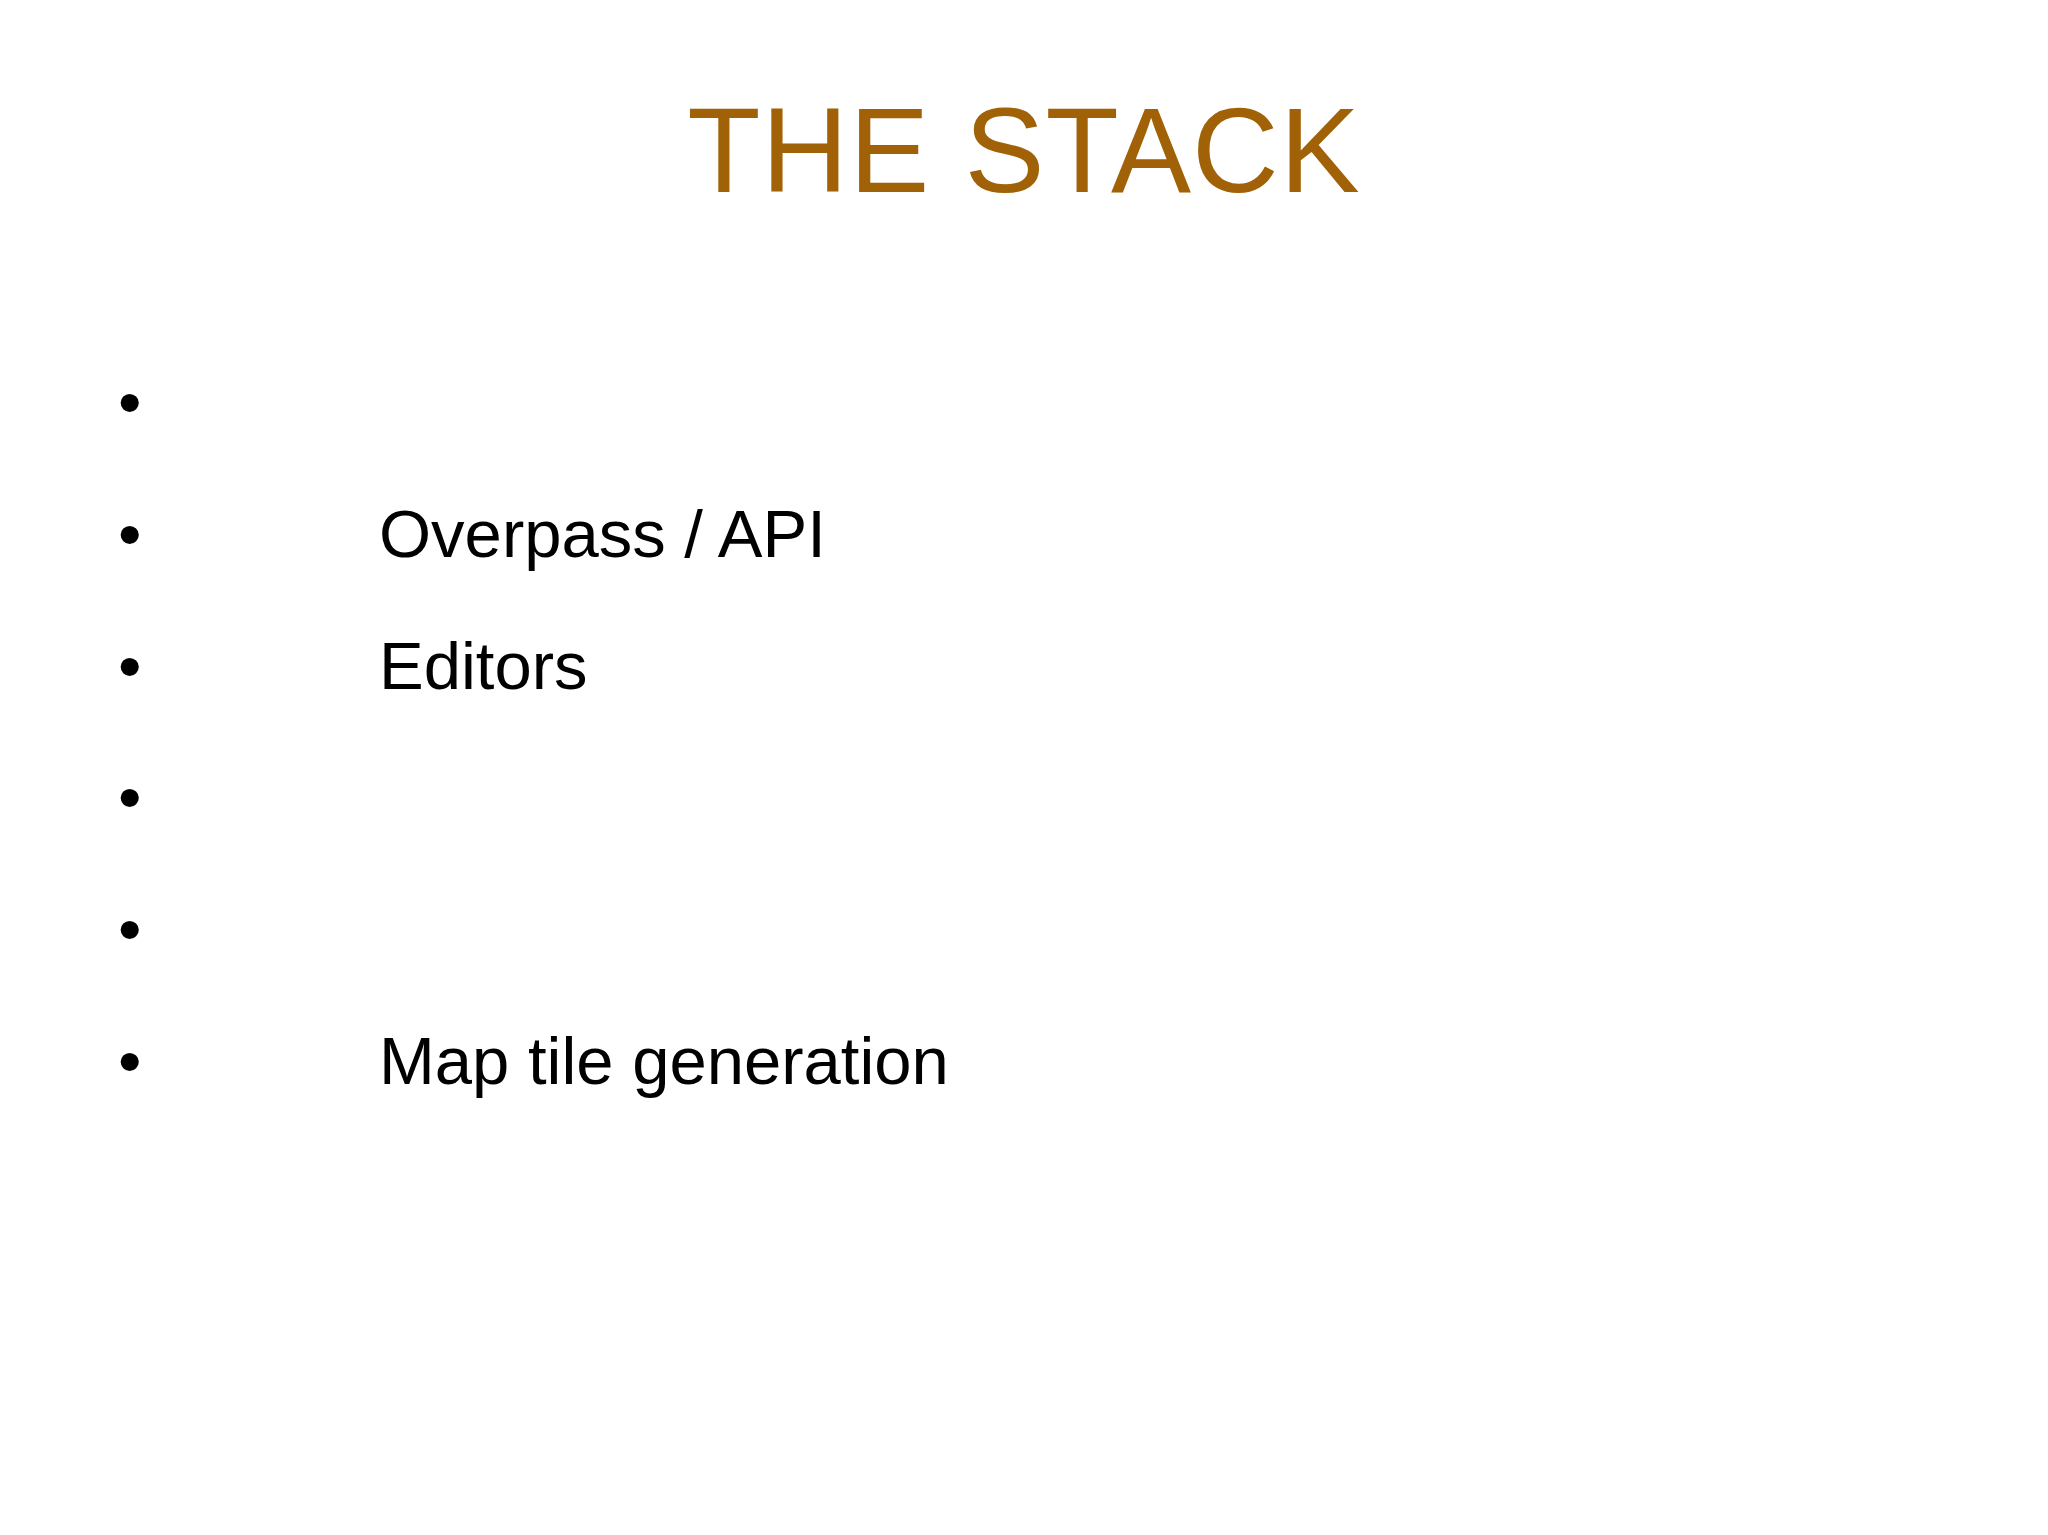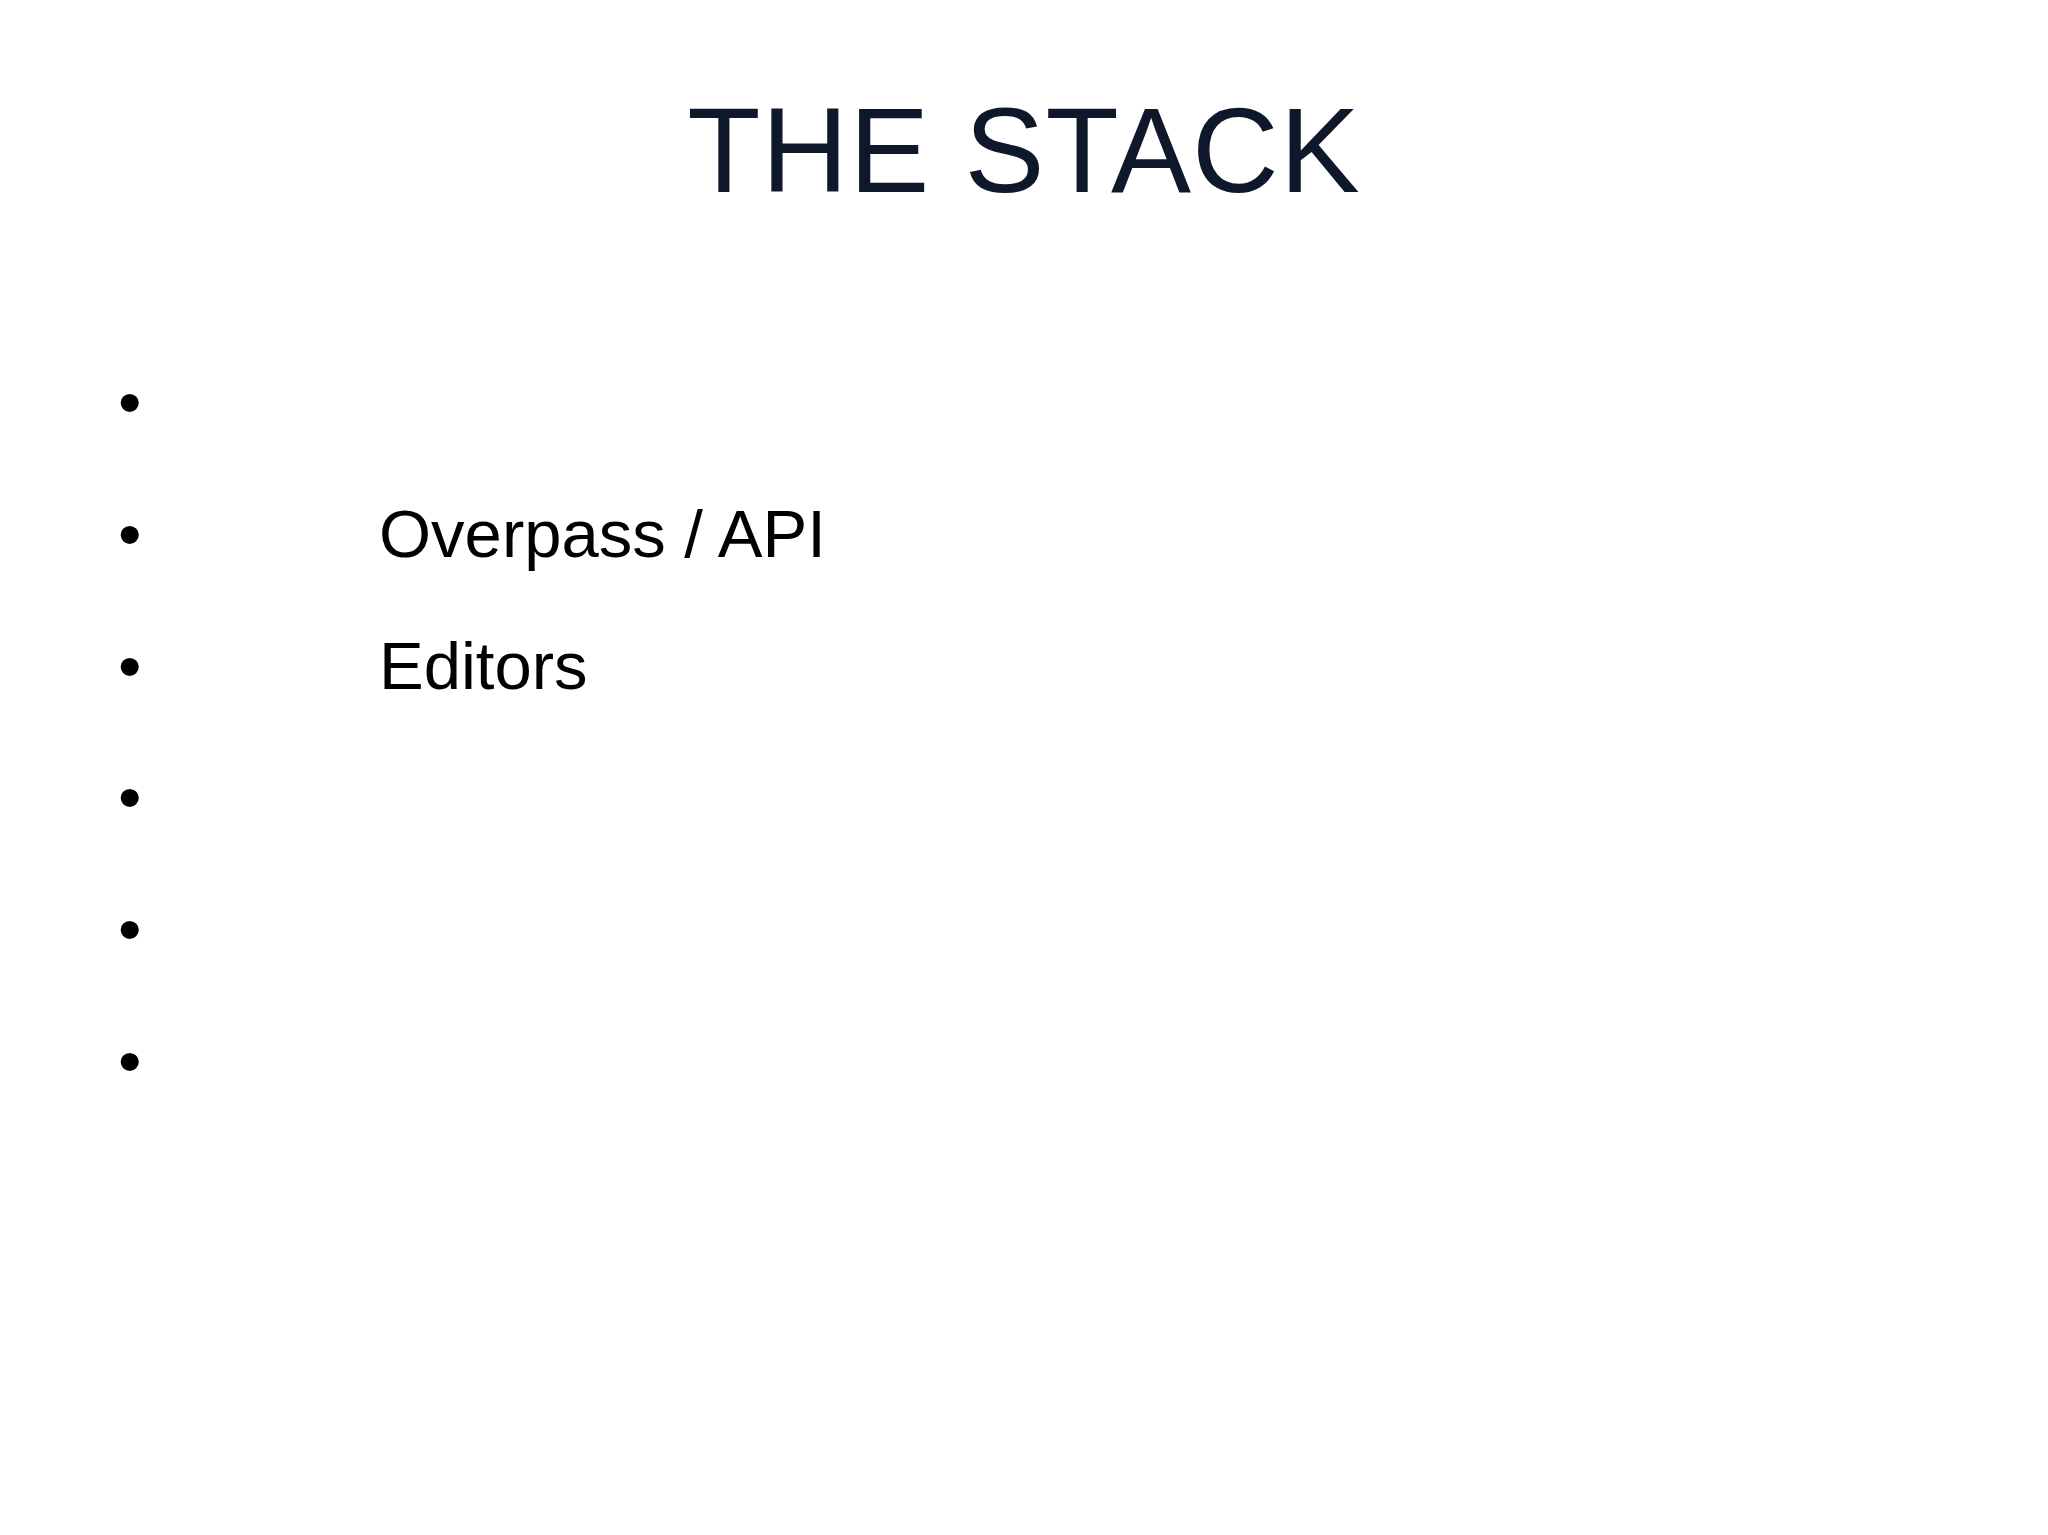--- a/index.html
+++ b/index.html
@@ -20,21 +20,21 @@
     height: 100%;
     box-sizing: border-box;
   }
   .title {
     margin: 78px 0 0 0;
     font-size: 120px;
     font-weight: 400;
     text-align: center;
     line-height: 1.2;
     letter-spacing: 1px;
-    color: #0f172a;
+    color: #a16207;
   }
   .bullets {
     list-style: none;
     margin: 138px 0 0 0;
     padding: 0 0 0 118px;
   }
   .item {
     display: flex;
     align-items: baseline;
     font-size: 67px;
@@ -78,16 +78,17 @@
     <li class="item level1">
       <span class="bullet">•</span>
     </li>
 
     <li class="item level1">
       <span class="bullet">•</span>
     </li>
 
     <li class="item level1">
       <span class="bullet">•</span>
+      <span class="text">Map tile generation</span>
     </li>
 
   </ul>
 </div>
 
 </body></html>

